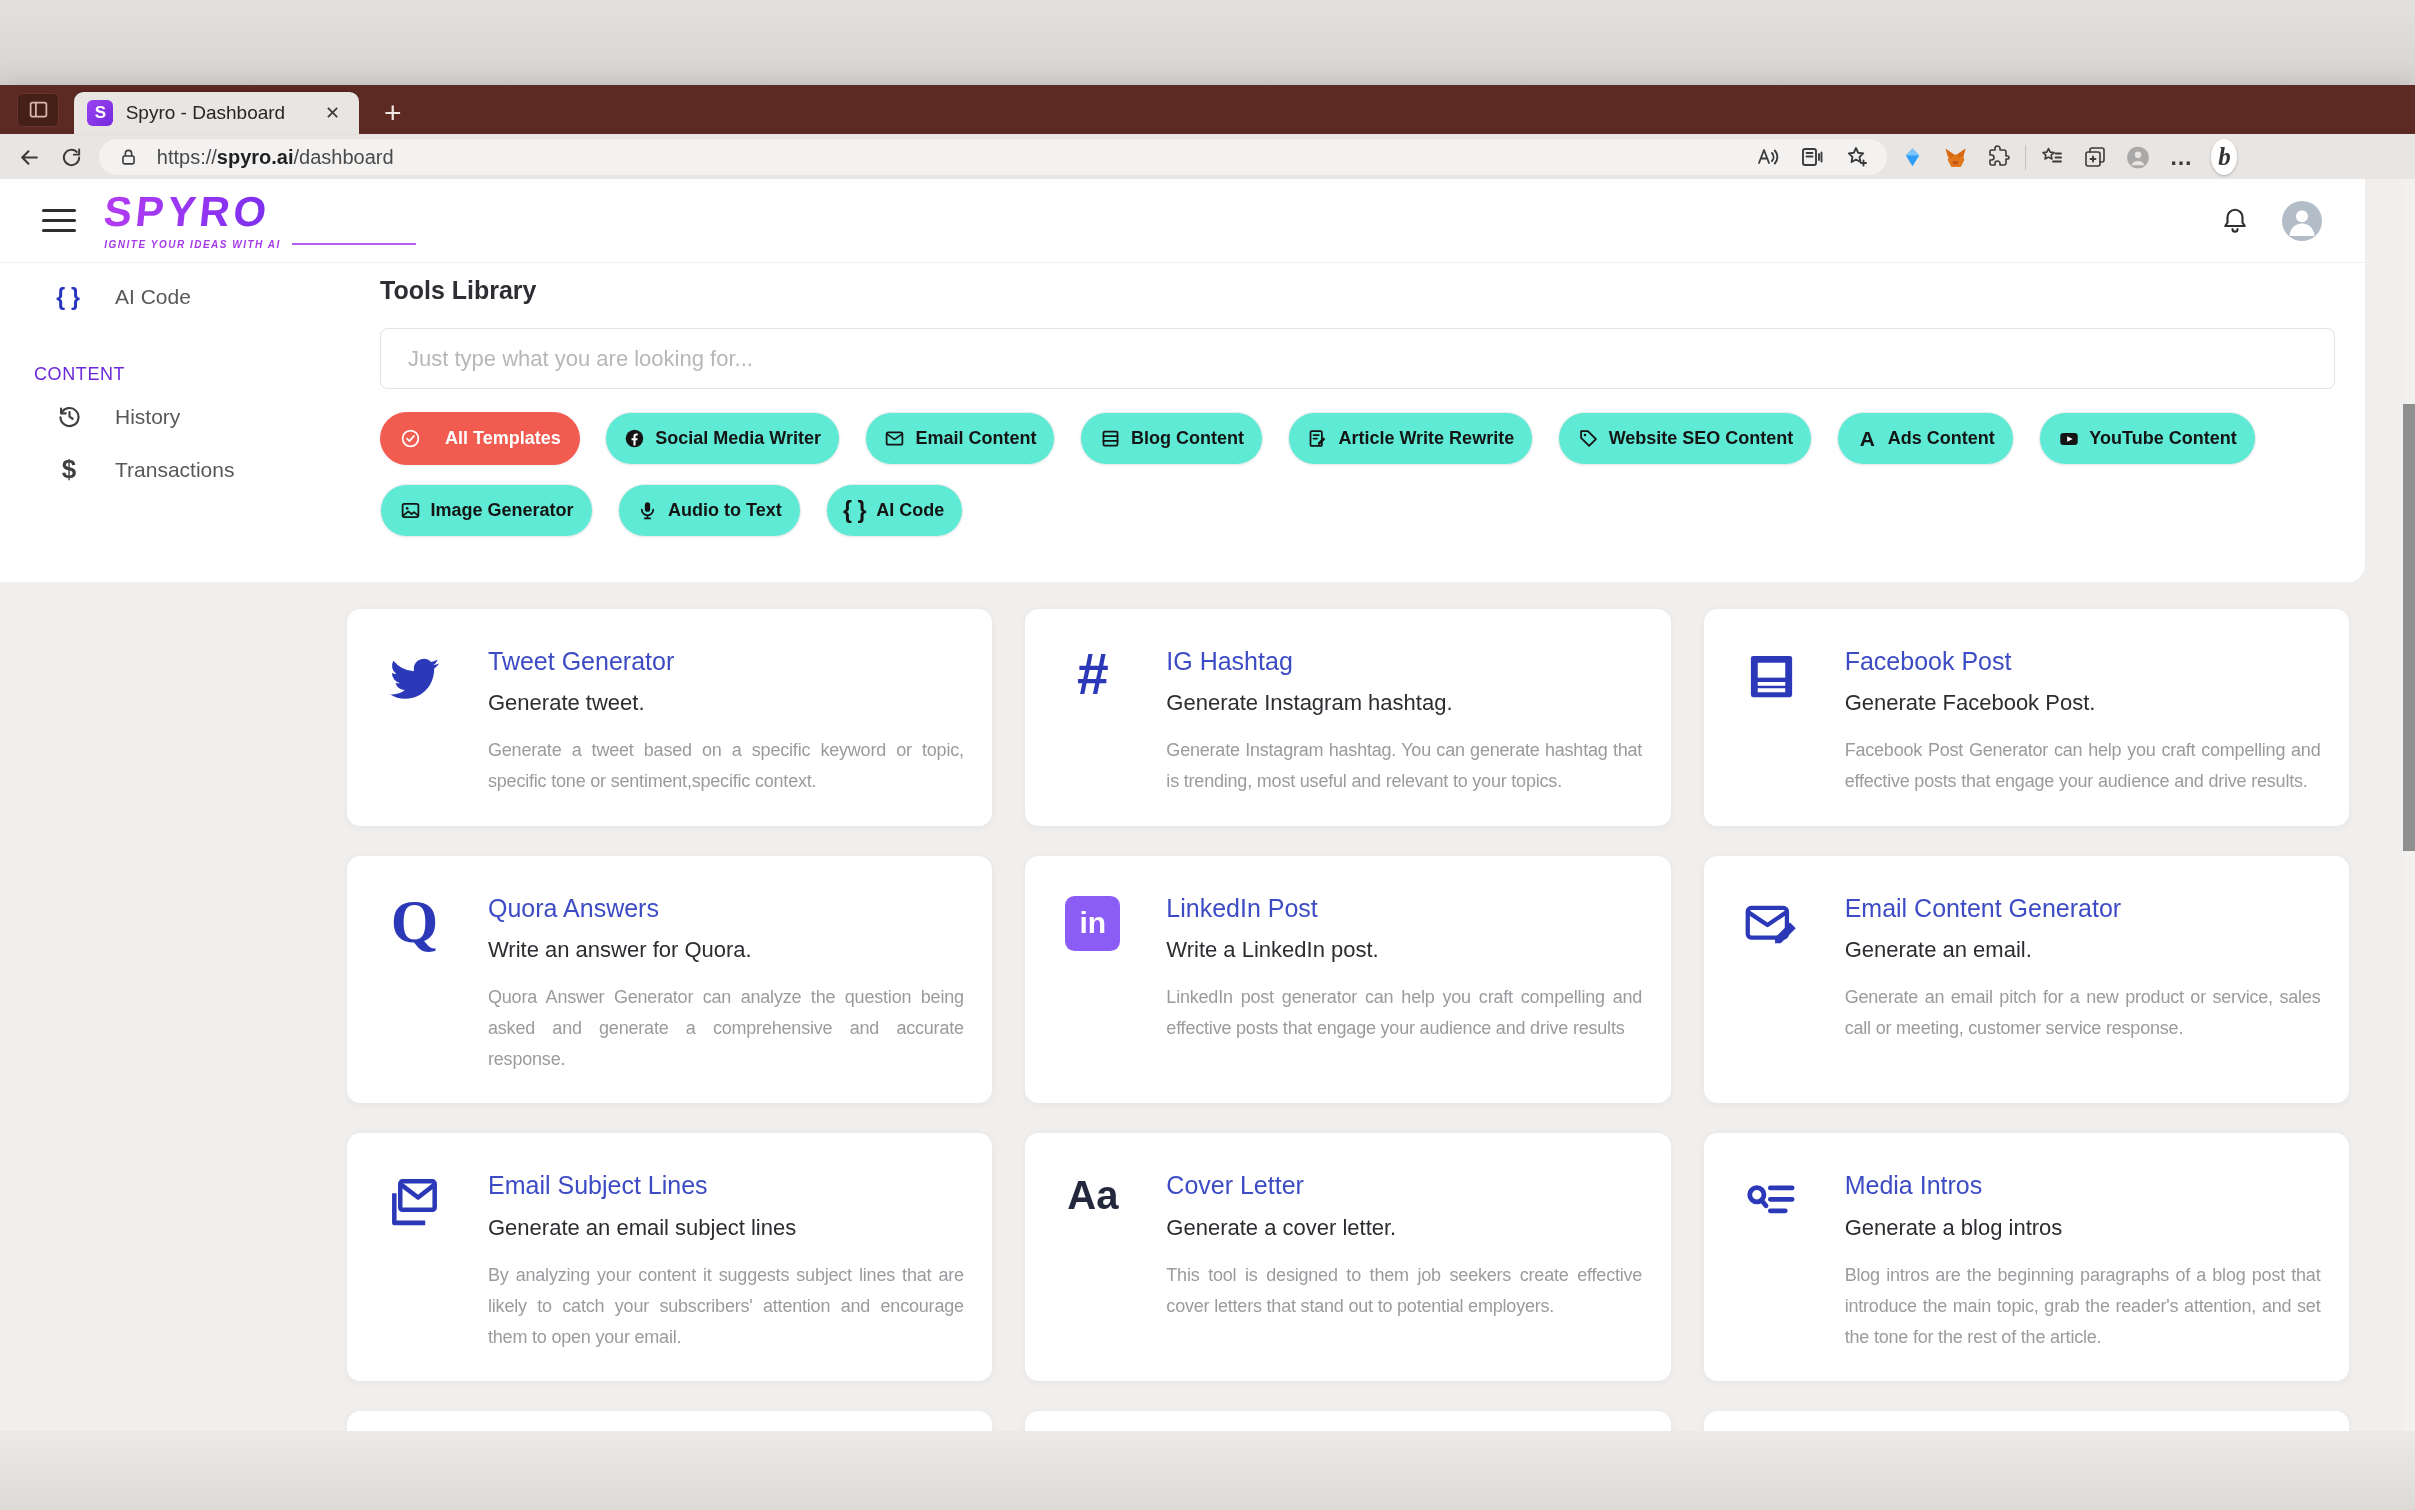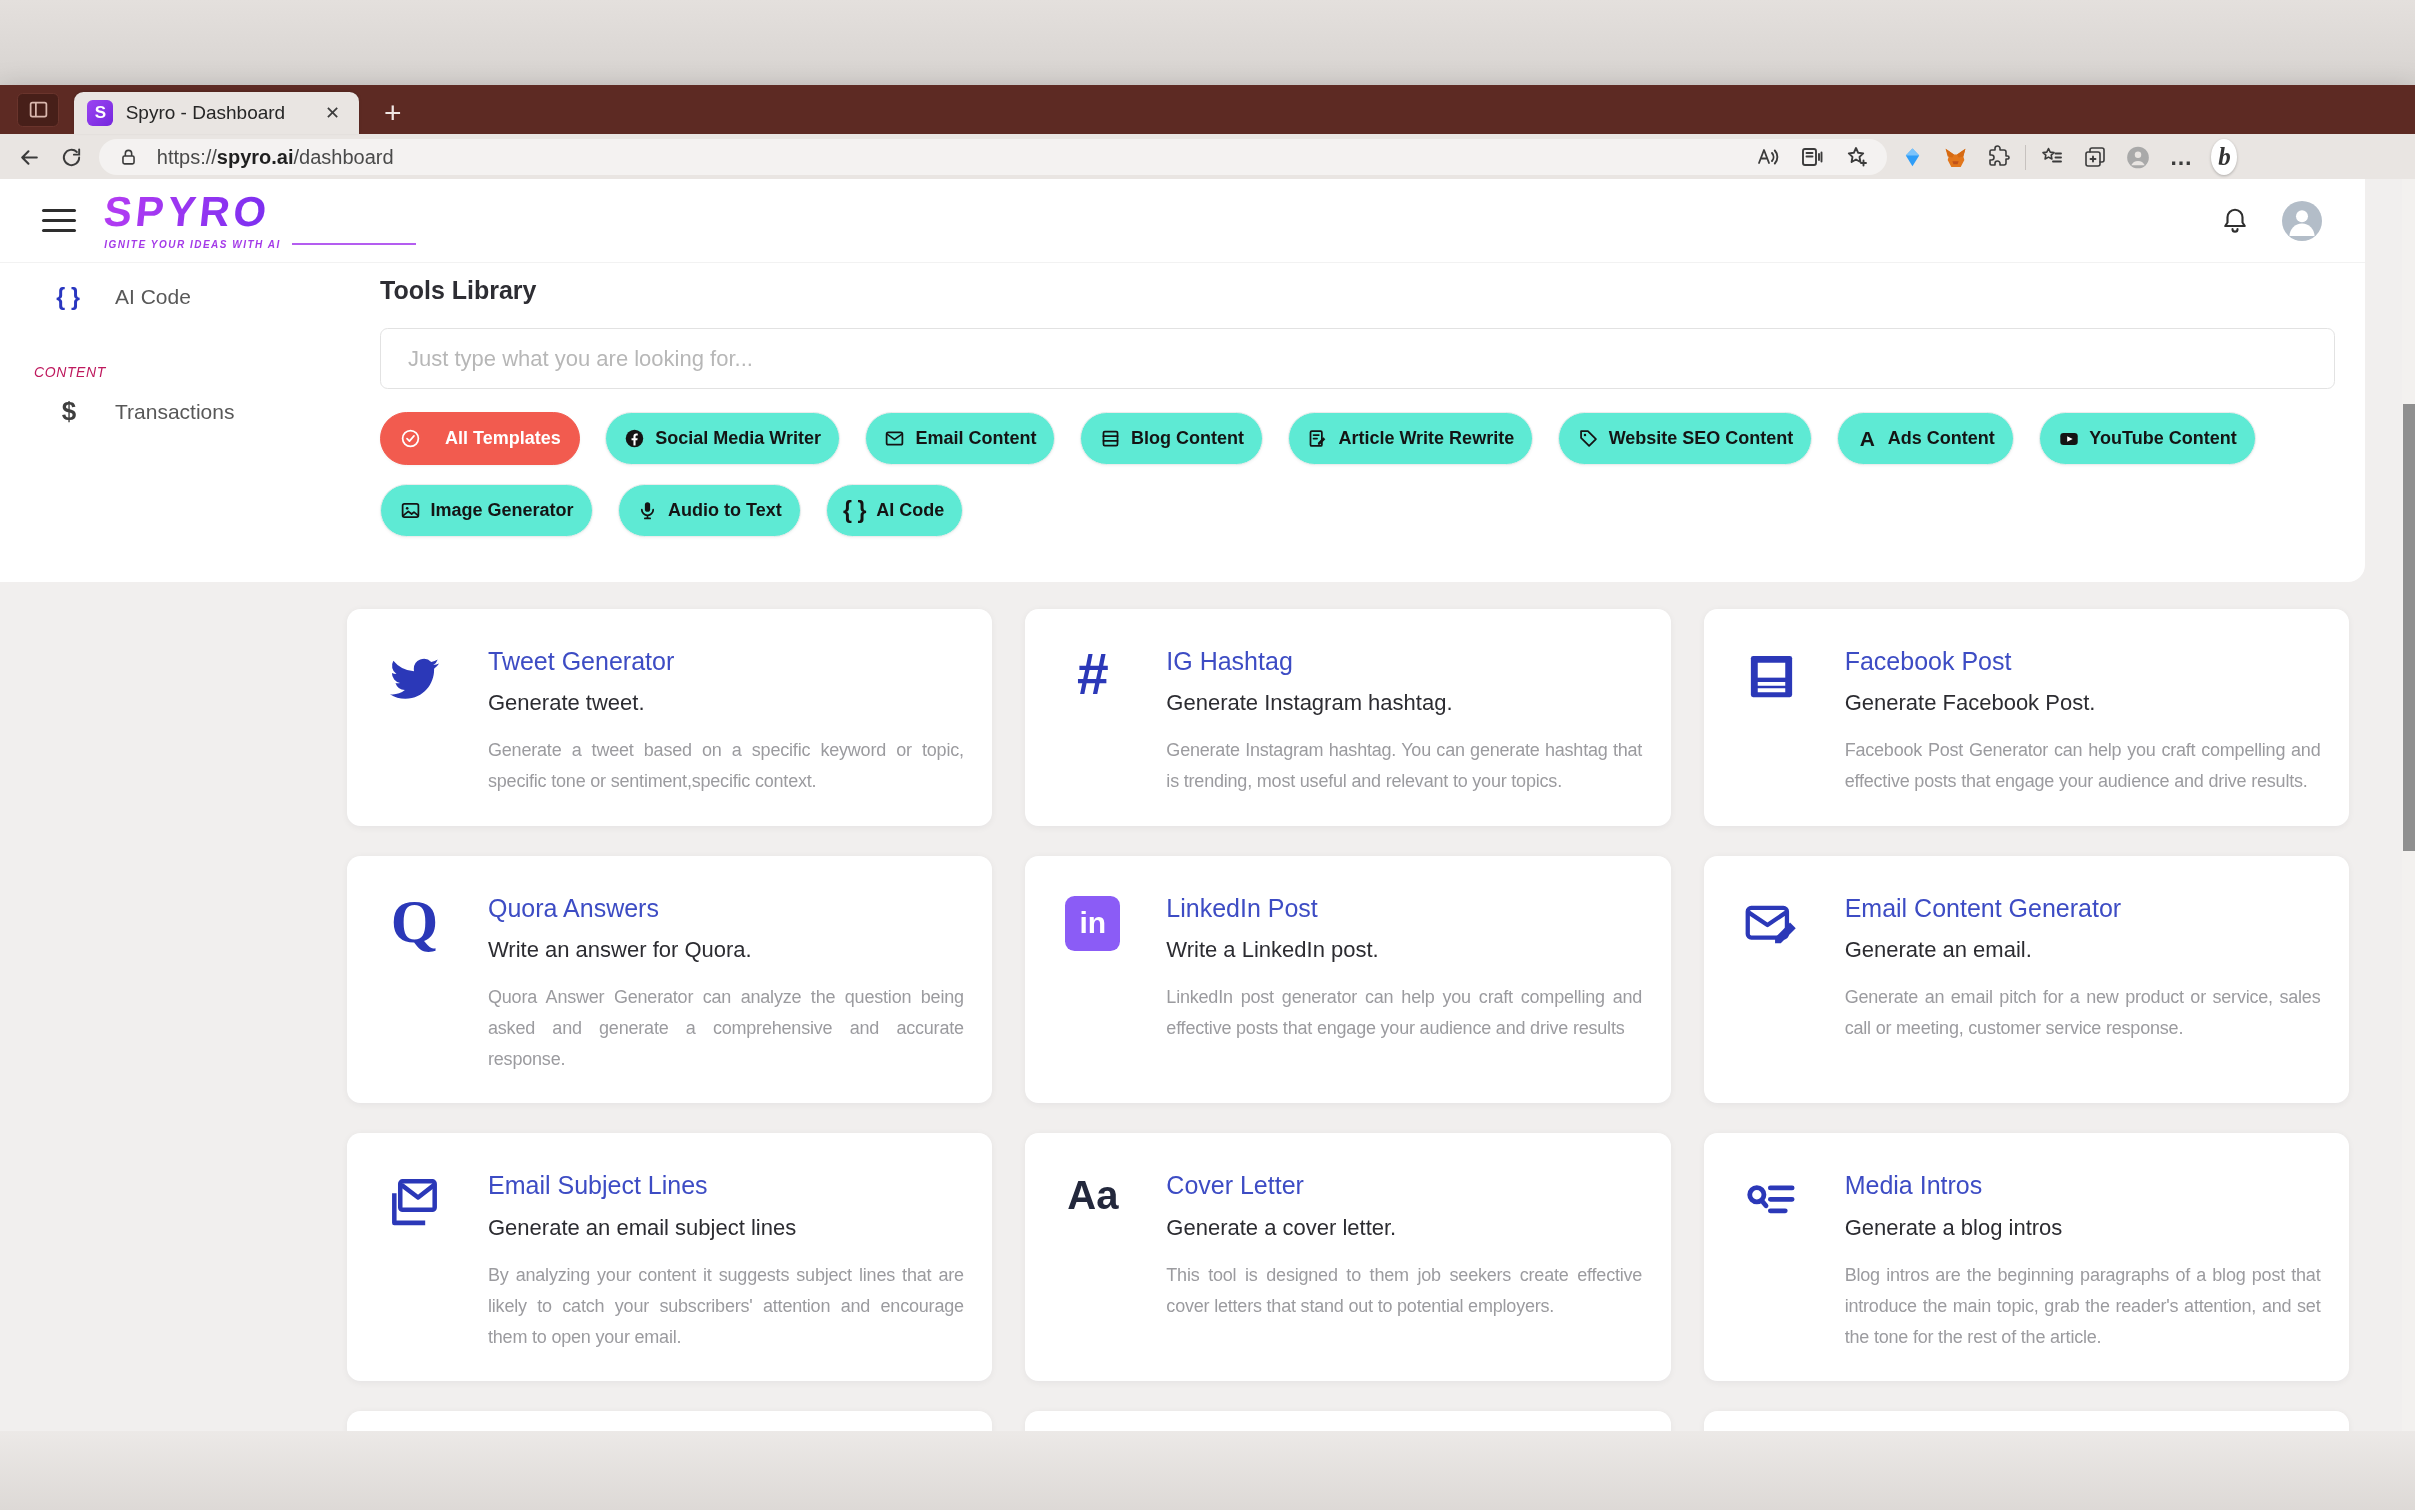--- a/index.html
+++ b/index.html
@@ -66,21 +66,21 @@
   .bell { color:#2f2f2f; }
   .avatar { width:40px; height:40px; border-radius:50%; background:#b3bdc8; overflow:hidden;
     display:flex; align-items:center; justify-content:center; }
 
   
   .sidebar { position:absolute; top:84px; left:0; width:347px; }
   .side-item { display:flex; align-items:center; gap:30px; height:53px; padding-left:53px; cursor:default; }
   .side-item .s-ic { width:32px; display:flex; justify-content:center; color:#3f3f3f; }
   .side-item .s-ic.blue { color:#2936c0; font-weight:800; font-size:24px; }
   .side-item .s-lbl { font-size:21px; color:#585858; }
-  .side-section { margin:40px 0 5.7px 34px; font-size:14px; letter-spacing:0.6px; color:#be185d;font-style:italic; }
+  .side-section { margin:40px 0 5.7px 34px; font-size:18px; letter-spacing:0.6px; color:#6d28d9; }
   .dollar { font-size:26px; font-weight:600; color:#3f3f3f; }
 
   
   .main-top { position:absolute; top:84px; left:347px; width:2018px; padding-left:33px; }
   .tools-title { margin-top:13.3px; font-size:25px; font-weight:600; color:#2d2d33; }
   .search-input { margin-top:23px; width:1955px; height:61px; background:#fff; border:1px solid #e2e2e2;
     border-radius:7.6px; font-size:22px; padding:0 27px; color:#333; font-family:"Liberation Sans",sans-serif; outline:none; }
   .search-input::placeholder { color:#b7b7b7; }
   .filters { margin-top:23px; width:2002px; display:flex; flex-wrap:wrap; gap:19px 25px; }
   .chip { height:53px; border-radius:27px; background:#5eead4; border:1px solid #ececec;
@@ -263,20 +263,30 @@
       <div class="sidebar" id="sidebar">
           <div class="side-item" style="margin-top:7.6px">
        <span class="s-ic blue">
               <span style="font-weight:800;font-size:23px;letter-spacing:1.9px;">{ }</span>
             </span>
        <span class="s-lbl">AI Code</span>
           </div>
           <div class="side-section">CONTENT</div>
           <div class="side-item">
        <span class="s-ic">
+              <svg width="27" height="27" viewBox="0 0 24 24" fill="none" stroke="currentColor" stroke-width="1.9" stroke-linecap="round" stroke-linejoin="round">
+                <path d="M4.5 5v4.2h4.2"></path>
+                <path d="M4.8 9A8 8 0 1 1 4 12.8"></path>
+                <path d="M12 8v4.2l2.8 1.8"></path>
+              </svg>
+            </span>
+       <span class="s-lbl">History</span>
+          </div>
+          <div class="side-item">
+       <span class="s-ic">
               <span class="dollar">$</span>
             </span>
        <span class="s-lbl">Transactions</span>
           </div>
         </div>
 
       <div class="main-top">
         <div class="tools-title">Tools Library</div>
         <input class="search-input" type="text" placeholder="Just type what you are looking for..." style="">
         <div class="filters" id="filters">

